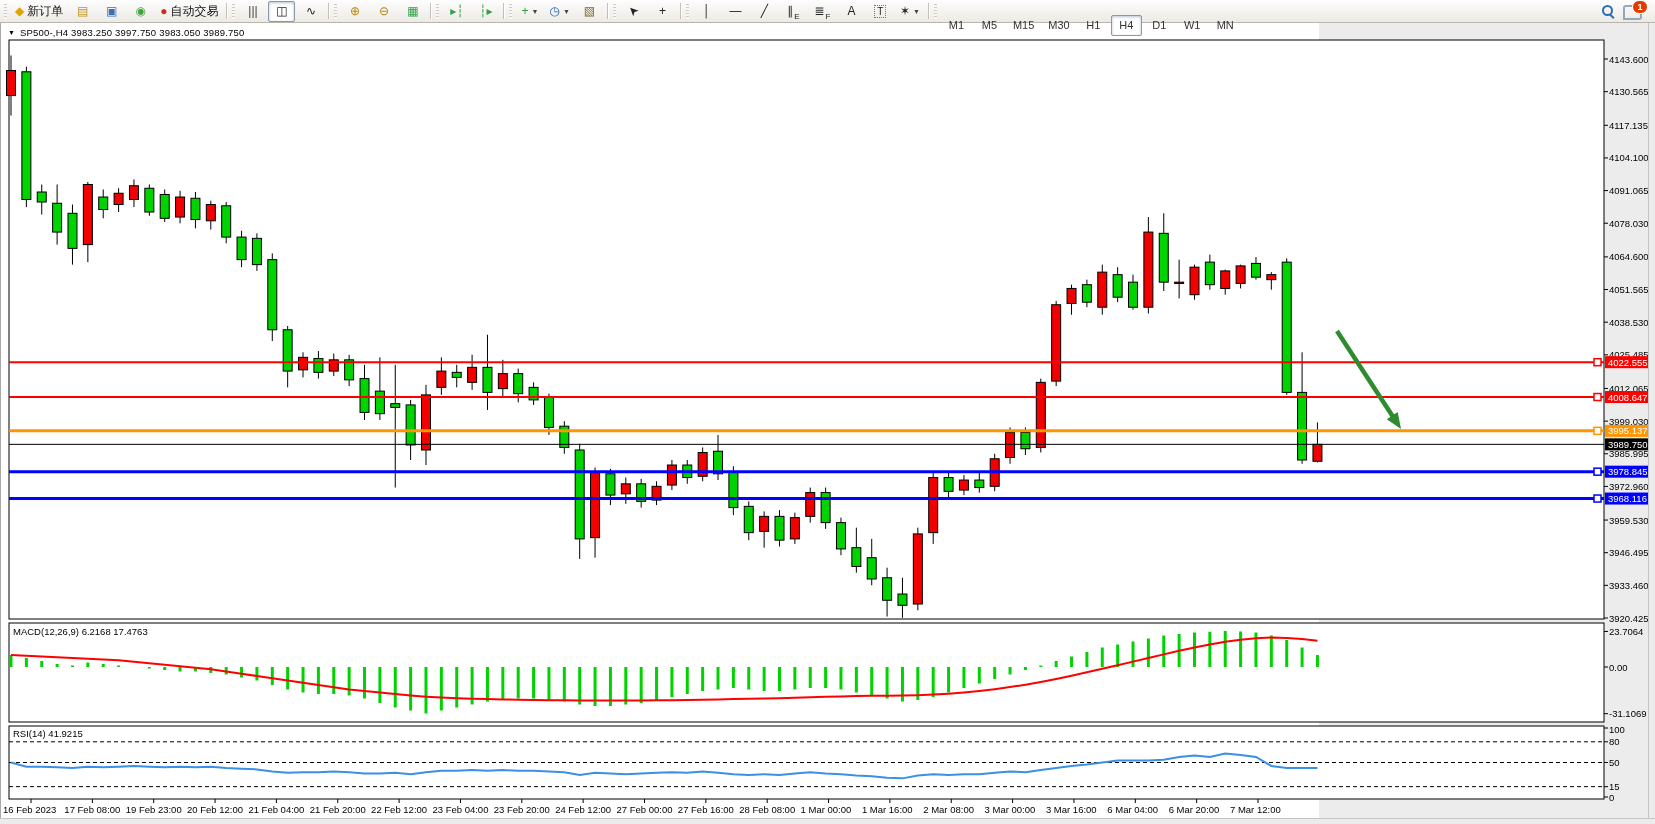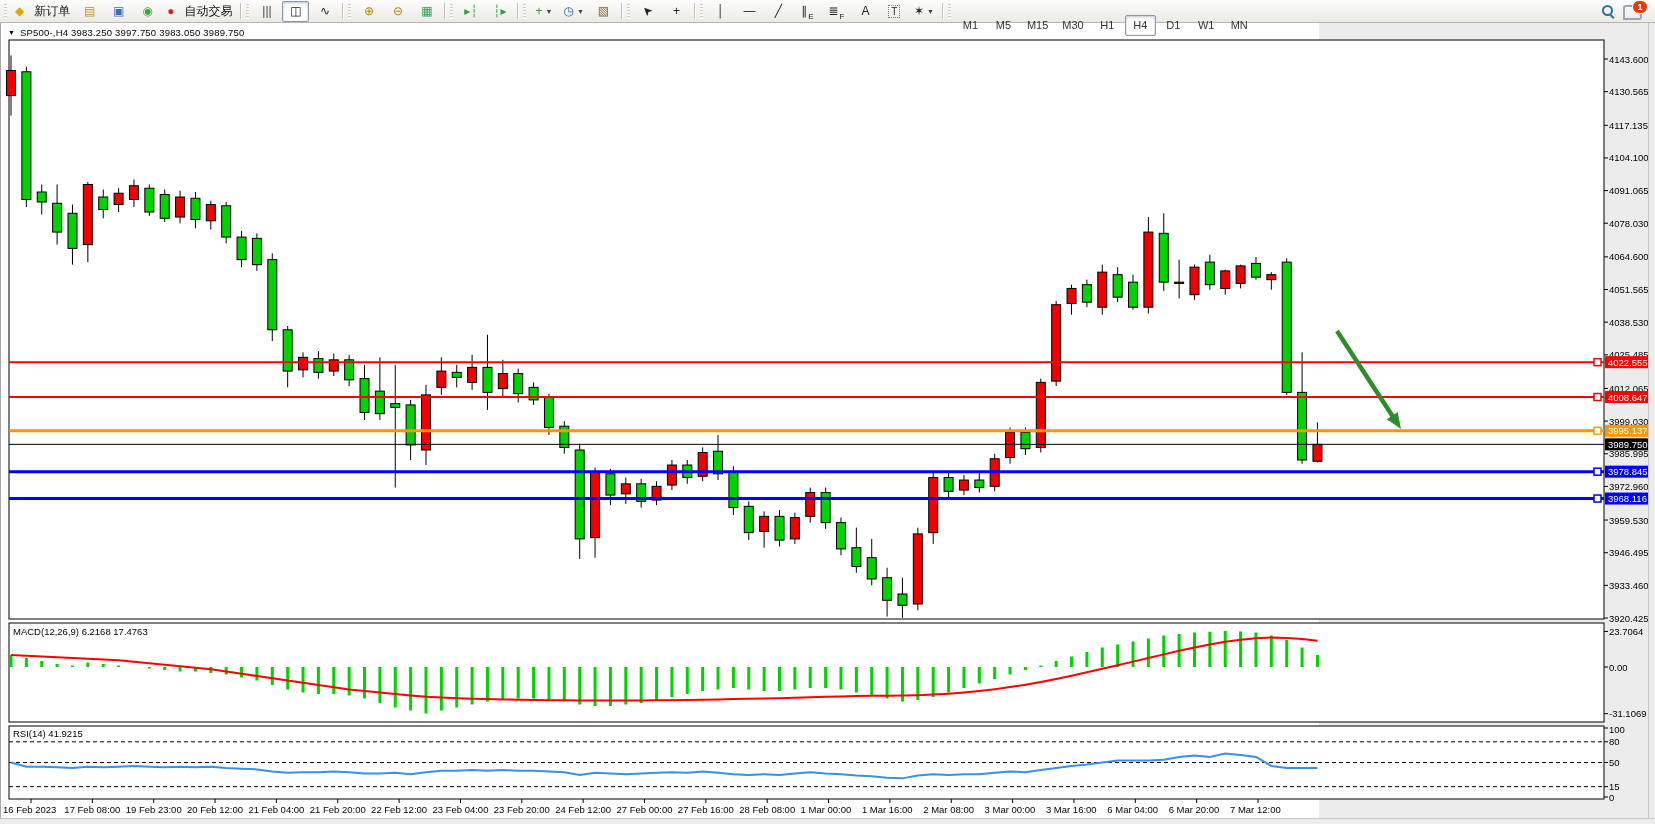--- a/index.html
+++ b/index.html
@@ -9,21 +9,21 @@
   #toolbar{position:absolute;top:0;left:0;width:1655px;height:23px;
     background:linear-gradient(#fdfdfd,#eceae5);border-bottom:1px solid #b9b5ad;
     display:flex;align-items:center;padding:0 3px;box-sizing:border-box;z-index:5;}
   .tbtn{height:19px;min-width:19px;display:inline-flex;align-items:center;justify-content:center;
     padding:0 3px;margin:0 1px;border:1px solid transparent;border-radius:2px;font-size:12px;color:#222;white-space:nowrap;}
   .tbtn.active{background:#fff;border-color:#8a98a8;box-shadow:inset 0 1px 3px #b8c2cf;}
   .tbtn .g{font-size:12px;line-height:1;}
   .tbtn .sub{font-size:8px;margin-left:1px;align-self:flex-end;}
   .tbtn .boxed{border:1px dotted #777;padding:0 2px;font-size:10px;line-height:11px;}
   .tbtn .rot{display:inline-block;transform:rotate(-135deg);}
-  .tbtn .tlabel{margin-left:10px;font-size:12px;color:#111;}
+  .tbtn .tlabel{margin-left:3px;font-size:12px;color:#111;}
   .tbtn .dd{font-size:7px;margin-left:3px;color:#444;}
   .tf{font-size:11px;color:#333;padding:0 5px;margin-top:28px;}
   .tsep{width:1px;height:16px;background:#c3bfb7;border-right:1px solid #fff;margin:0 3px;}
   .grip{width:3px;height:15px;margin:0 3px 0 1px;
     background:repeating-linear-gradient(180deg,#cfcbc3 0 1px,#f8f8f8 1px 3px);}
   #toolbar-right{margin-left:auto;display:flex;align-items:center;margin-right:10px;}
   .mag{position:relative;width:14px;height:14px;margin:0 8px;}
   .mag .lens{position:absolute;left:1px;top:1px;width:7px;height:7px;border:2px solid #2b6cb5;border-radius:50%;}
   .mag .tail{position:absolute;left:10px;top:10px;width:5px;height:2px;background:#2b6cb5;transform:rotate(45deg);transform-origin:0 0;}
   .chat{position:relative;width:15px;height:11px;border:2px solid #93a7bd;border-radius:3px 3px 3px 0;margin-top:2px;}

